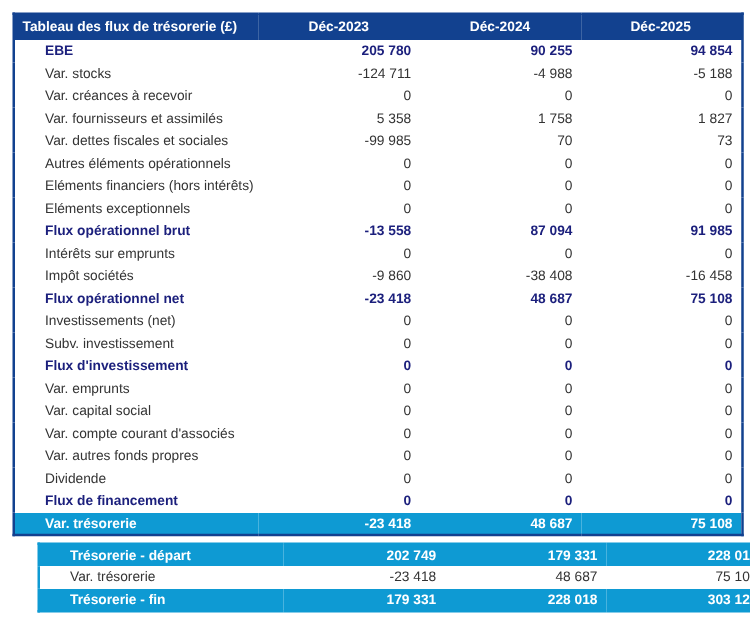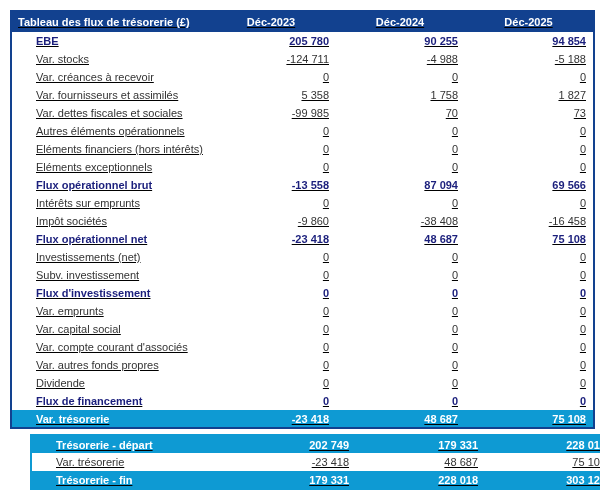--- a/index.html
+++ b/index.html
@@ -9,21 +9,21 @@
     --body-text:#333333;
     --white:#ffffff;
   }
   *{box-sizing:border-box;}
   html,body{margin:0;padding:0;background:#ffffff;}
   body{
     width:600px;height:500px;
     font-family:"Liberation Sans","DejaVu Sans",sans-serif;
     font-size:11px;
   }
-  .page{padding:10px;text-decoration:underline;}
+  .page{padding:10px;}
   table{border-collapse:collapse;width:582px;table-layout:fixed;}
   .main-table{border:2px solid var(--header-bg);}
   .summary-table{border:2px solid var(--highlight-bg);margin-top:5px;margin-left:20px;}
   col.label-col{width:196px;}
   col.val-col{width:129px;}
   thead th{
     background:var(--header-bg);
     color:var(--white);
     font-weight:bold;
     height:21px;
@@ -109,21 +109,21 @@
         <tr class="normal">
           <td class="label">Eléments exceptionnels</td>
           <td class="val">0</td>
           <td class="val">0</td>
           <td class="val">0</td>
         </tr>
         <tr class="bold">
           <td class="label">Flux opérationnel brut</td>
           <td class="val">-13 558</td>
           <td class="val">87 094</td>
-          <td class="val">69 566</td>
+          <td class="val">91 985</td>
         </tr>
         <tr class="normal">
           <td class="label">Intérêts sur emprunts</td>
           <td class="val">0</td>
           <td class="val">0</td>
           <td class="val">0</td>
         </tr>
         <tr class="normal">
           <td class="label">Impôt sociétés</td>
           <td class="val">-9 860</td>

